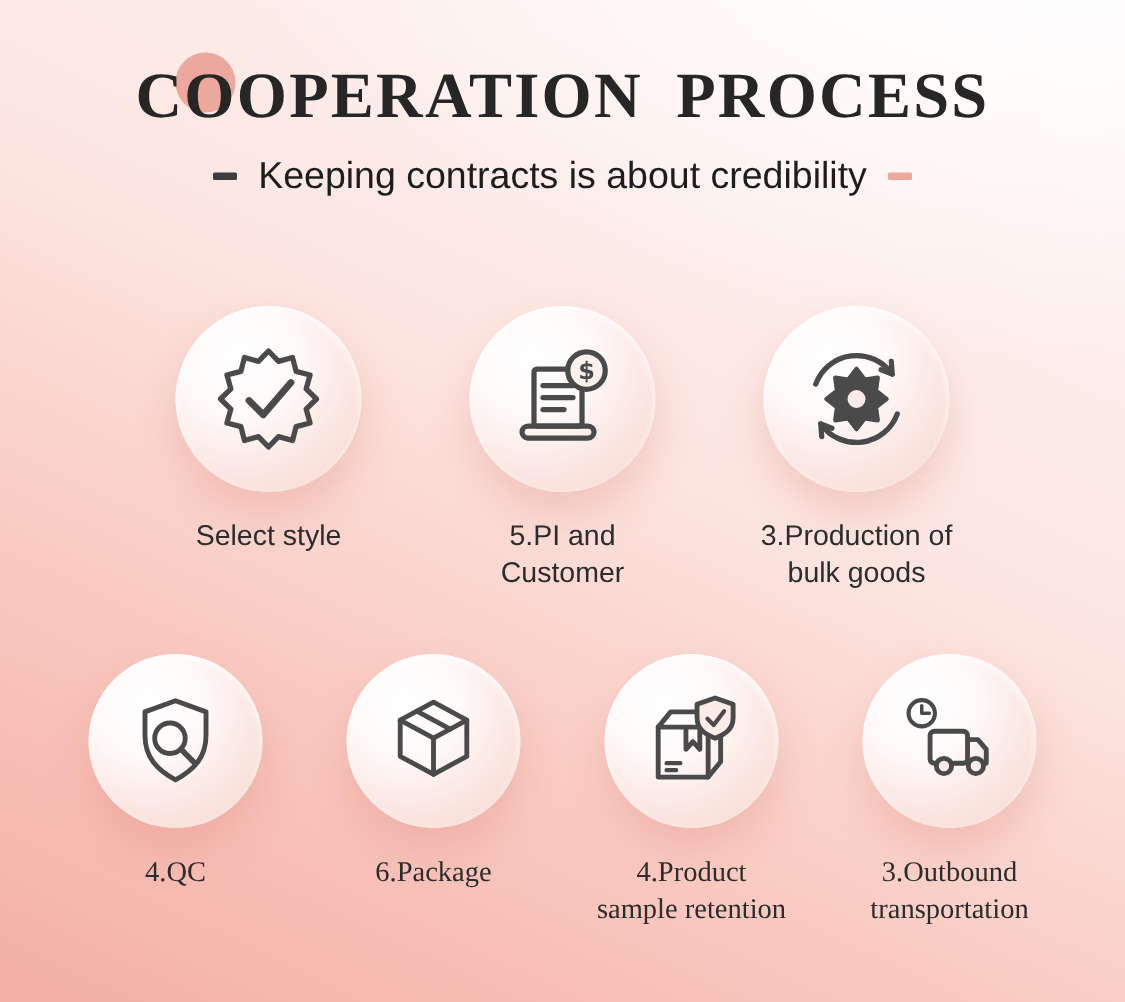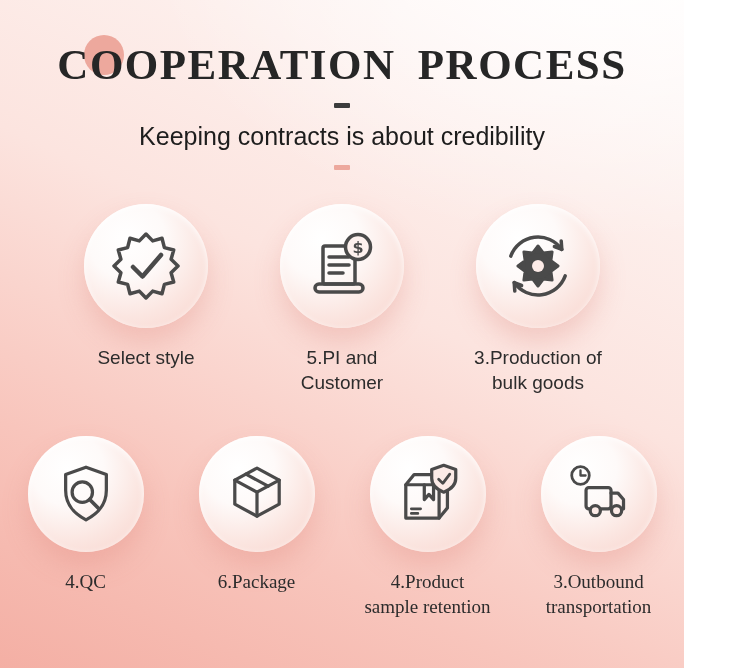--- a/index.html
+++ b/index.html
@@ -1,18 +1,18 @@
 <!DOCTYPE html>
 <html><head>
 <meta charset="utf-8">
 <style>
   html,body { margin:0; padding:0; }
   .stage {
     position:relative;
-    width:684px; height:668px;
+    width:750px; height:668px;
     overflow:hidden;
     font-family:"Liberation Sans", sans-serif;
     background:
       radial-gradient(120% 80% at 88% -8%, rgba(255,255,255,0.95), rgba(255,255,255,0) 55%),
       linear-gradient(205deg, #fefaf9 0%, #fce4df 45%, #f8c5bc 75%, #f4afa4 100%);
   }
 
   
   .header { position:absolute; top:40px; left:0; width:100%; text-align:center; }
   .title-accent {
@@ -21,21 +21,21 @@
     background:#eda89d;
   }
   .title {
     position:relative; margin:0;
     font-family:"Liberation Serif", serif;
     font-size:43px; font-weight:700; color:#262626;
     letter-spacing:1.5px; word-spacing:10px;
   }
   .subtitle-row {
     position:absolute; top:103px; left:0; width:100%;
-    display:flex; justify-content:center; align-items:center; gap:14px;flex-direction:column;
+    display:flex; justify-content:center; align-items:center; gap:14px;
   }
   .subtitle { font-size:25px; font-weight:500; color:#1d1d1d; }
   .dash { width:16px; height:5px; border-radius:1px; }
   .dash-left { background:#3c3c3c; }
   .dash-right { background:#eda89d; }
 
   
   .row { position:absolute; left:0; right:0; display:flex; justify-content:center; }
   .row-1 { top:204px; }
   .row-2 { top:436px;font-family:Liberation Serif, serif; }

